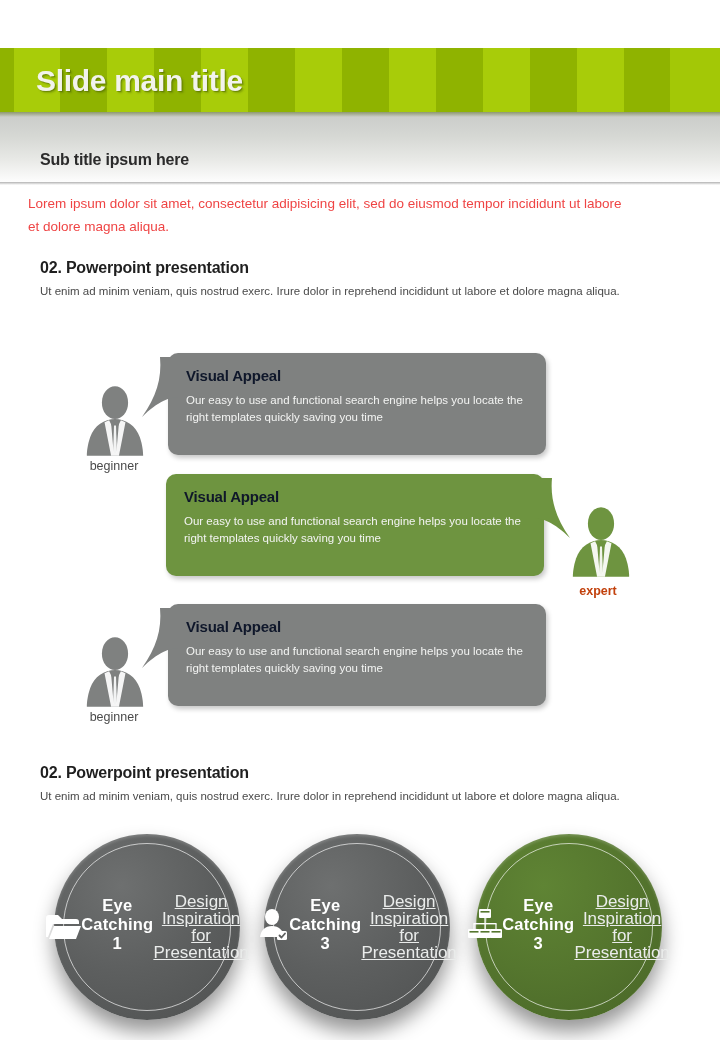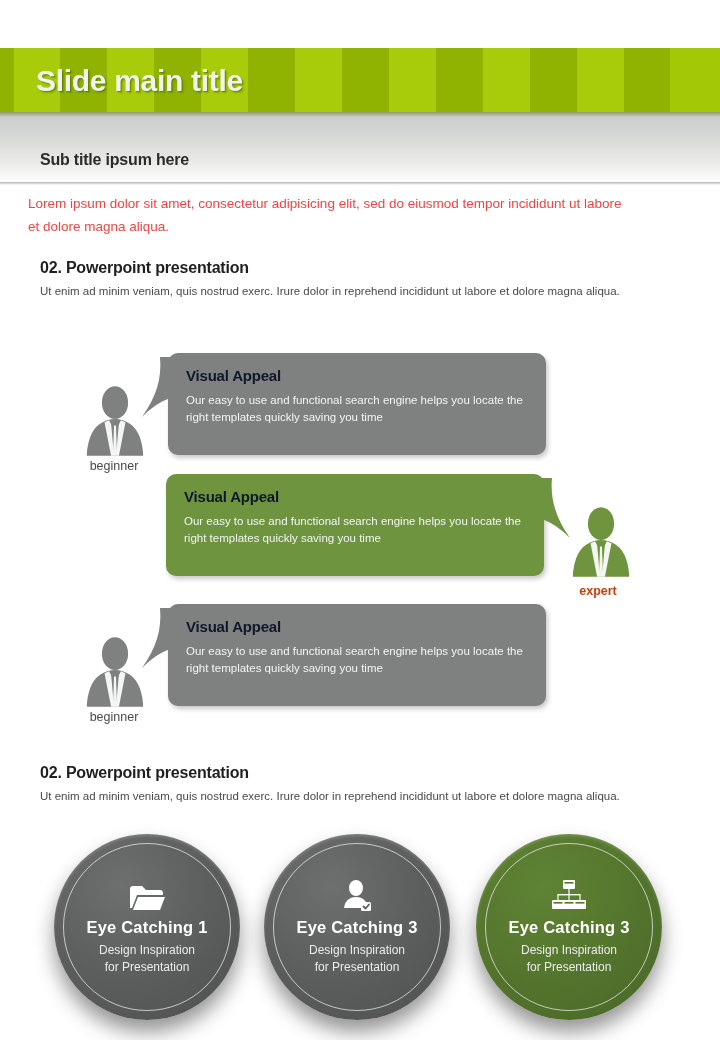--- a/index.html
+++ b/index.html
@@ -136,21 +136,21 @@
     text-align: center;
     width: 120px;
   }
   .person-label.gray  { color: #4a4a4a; }
   .person-label.green { color: #c2410c; font-weight: bold; }
   .circle {
     position: absolute;
     width: 186px; height: 186px;
     border-radius: 50%;
     display: flex;
-    flex-direction: column;
+    flex-direction: row;
     align-items: center;
     justify-content: center;
     text-align: center;
   }
   .circle.gray {
     background: radial-gradient(circle at 36% 28%, #6e7070 0%, #5d5f5f 48%, #4e5050 100%);
     box-shadow: 0 12px 20px rgba(0,0,0,0.42), inset 0 2px 3px rgba(255,255,255,0.18);
   }
   .circle.green {
     background: radial-gradient(circle at 36% 28%, #5f8434 0%, #55762e 48%, #486527 100%);
@@ -174,23 +174,24 @@
   .circle .ctitle {
     position: relative;
     font-size: 16.5px;
     font-weight: bold;
     color: #ffffff;
     letter-spacing: 0.2px;
     margin-bottom: 5px;
   }
   .circle .csub {
     position: relative;
-    font-size: 12px;
+    font-size: 17px;
     line-height: 17px;
     color: #eaeceb;
+    text-decoration: underline;
   }
 
   .pagenum {
     position: absolute;
     right: 22px; bottom: 16px;
     font-size: 14px;
     color: #333;
   }
 </style>
 </head>

